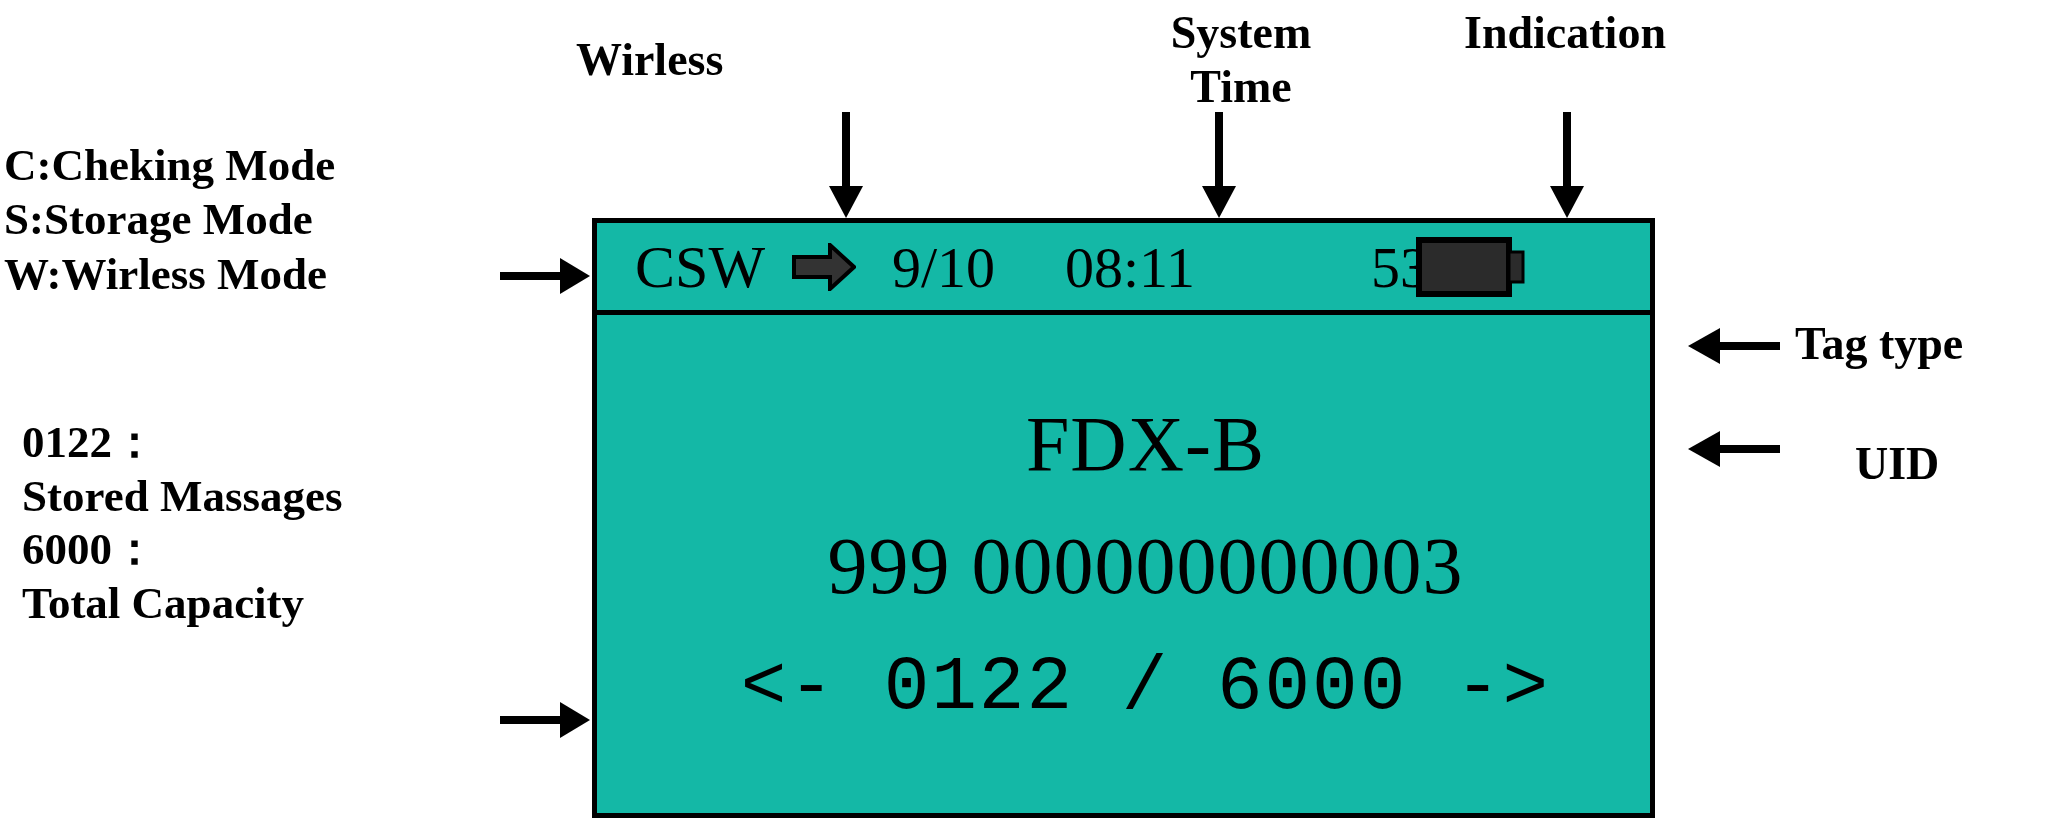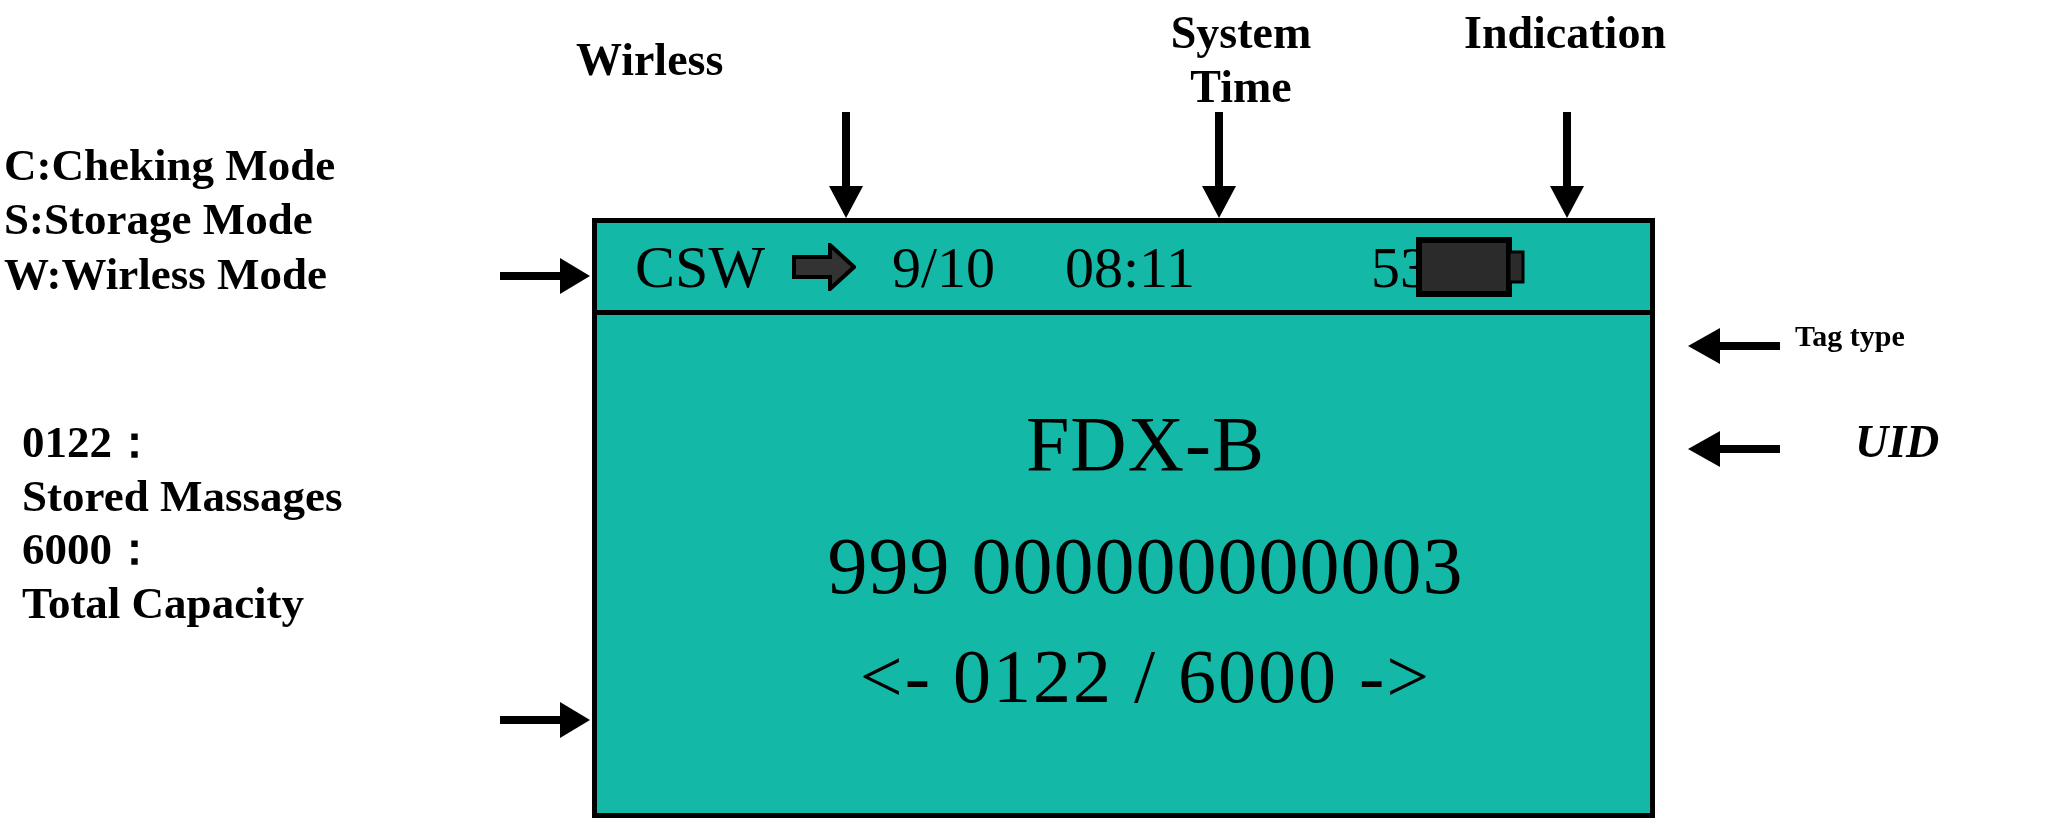--- a/index.html
+++ b/index.html
@@ -25,22 +25,22 @@
 
   .mode-block{left:4px;top:130px;font-size:45px;margin-top:8px;}
   .mode-block div{margin:0;padding:0;line-height:1.21;}
 
   .lbl-wirless{left:576px;top:36px;font-size:46px;}
   .lbl-systime{left:1166px;top:6px;font-size:46px;text-align:center;width:150px;}
   .lbl-systime div{line-height:1.17;}
   .lbl-battery{left:1420px;top:6px;font-size:46px;text-align:center;width:290px;}
   .lbl-battery div{line-height:1.17;}
 
-  .lbl-tagtype{left:1795px;top:320px;font-size:30px;}
-  .lbl-uid{left:1855px;top:418px;font-size:46px;font-style:italic;}
+  .lbl-tagtype{left:1795px;top:320px;font-size:46px;}
+  .lbl-uid{left:1855px;top:440px;font-size:46px;}
 
   .stored-block{left:22px;top:415px;font-size:45px;}
   .stored-block div{line-height:1.21;}
   .capacity-block{left:22px;top:522px;font-size:45px;}
   .capacity-block div{line-height:1.21;}
 
   
   .arrow{position:absolute;}
   .arrow svg{display:block;}
 
@@ -93,21 +93,21 @@
   }
   .ln{
     position:absolute;left:0;width:100%;
     text-align:center;
     font-family:"Liberation Serif", serif;
     color:#000;
     white-space:nowrap;
   }
   .ln-tagtype{top:84px;font-size:78px;letter-spacing:1px;}
   .ln-uid{top:206px;font-size:80px;letter-spacing:1px;}
-  .ln-page{top:318px;font-size:76px;letter-spacing:2px;}
+  .ln-page{top:330px;font-size:76px;letter-spacing:2px;font-family:Liberation Mono, monospace;}
 </style>
 </head>
 <body>
 
 <div class="stage">
 
   <div class="anno mode-block">
     <div>C:Cheking Mode</div>
     <div>S:Storage Mode</div>
     <div>W:Wirless Mode</div>

